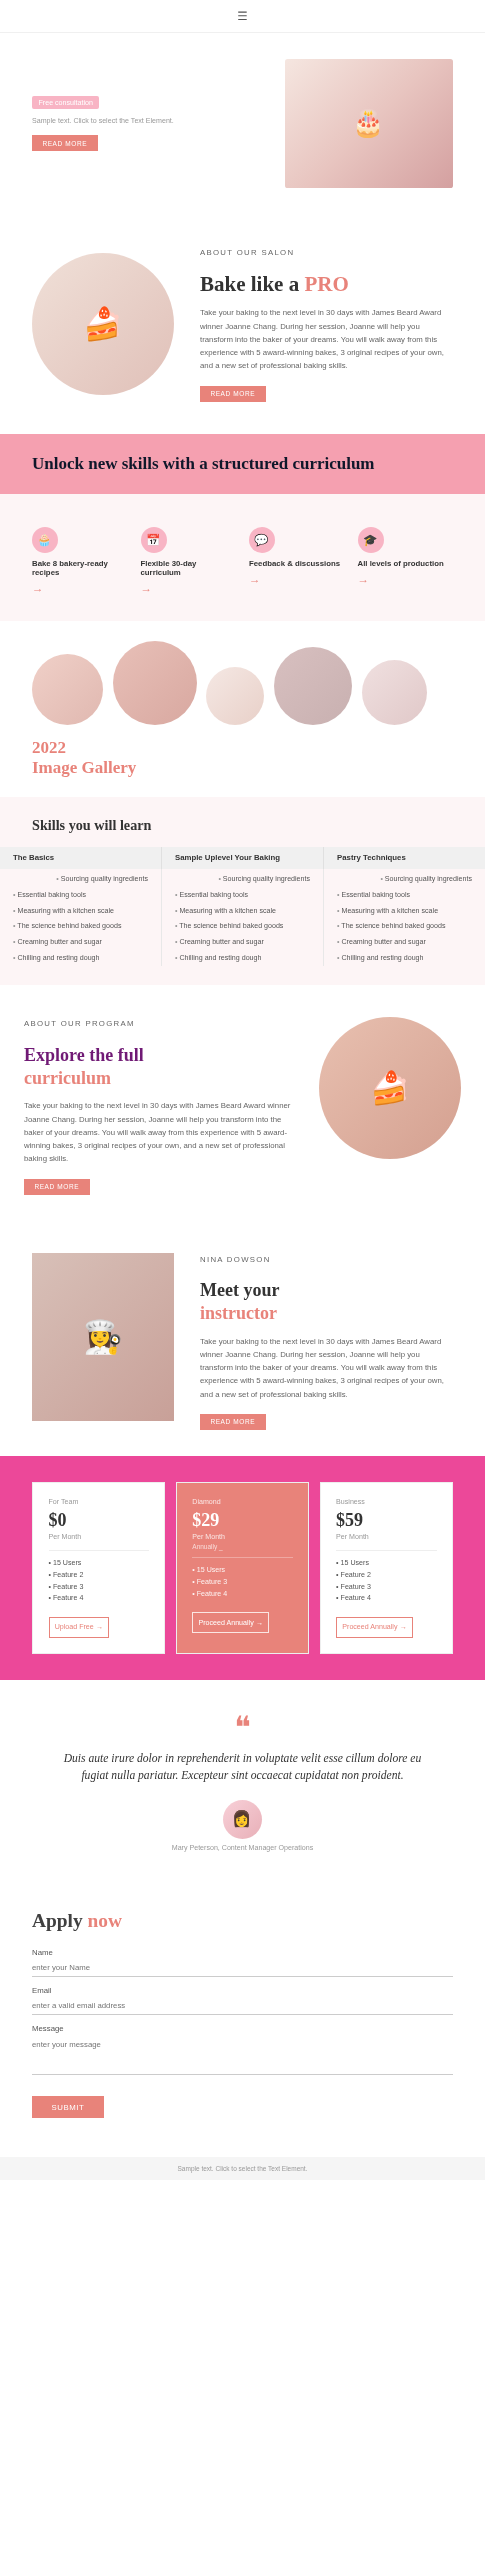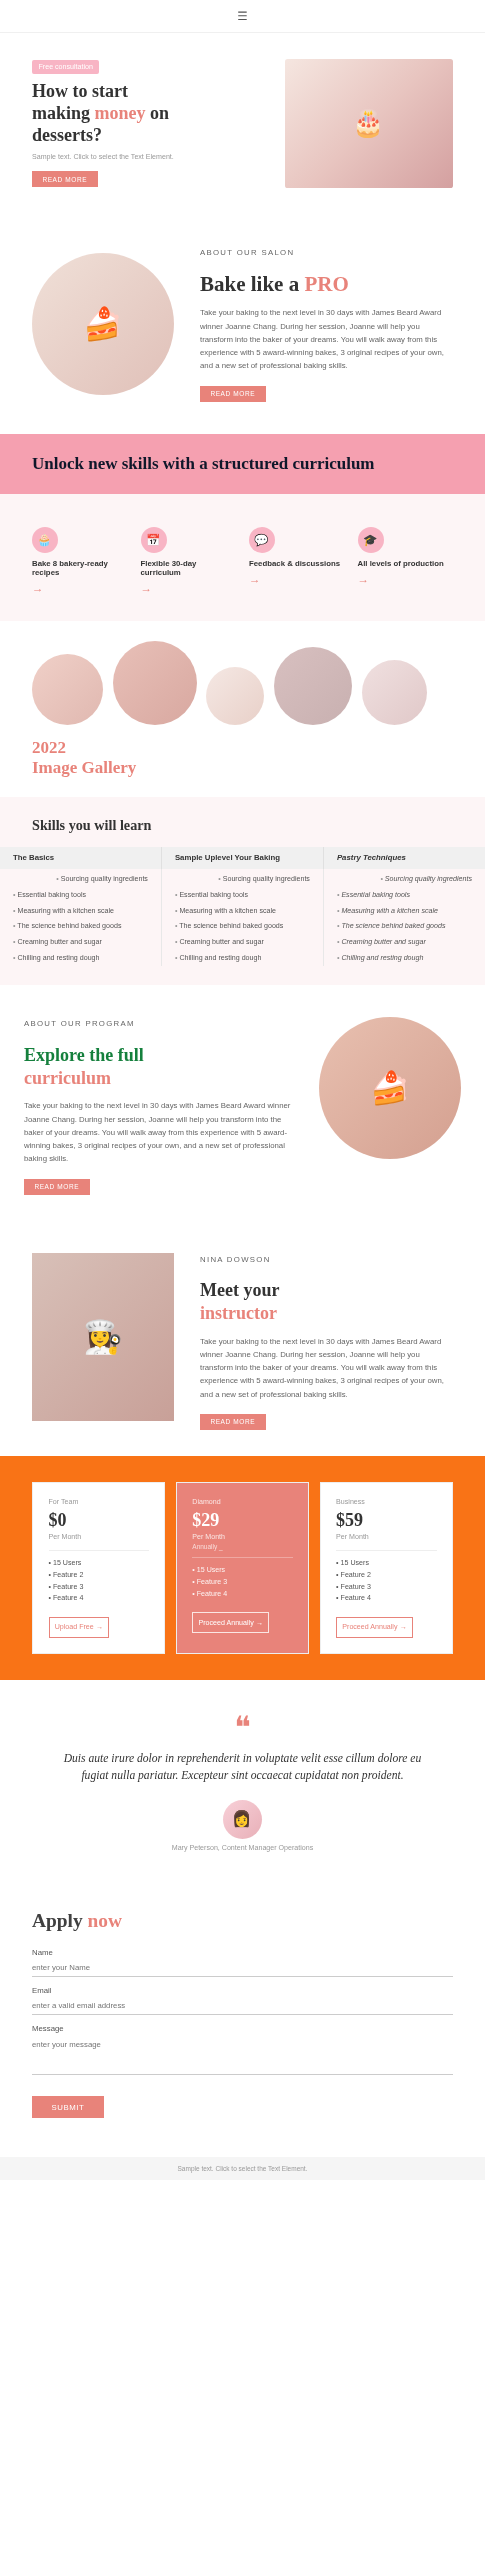--- a/index.html
+++ b/index.html
@@ -208,21 +208,21 @@
     }
     .skills-table td {
       padding: 3.9px 13px;
       font-size: 7.1px;
       font-family: Arial, sans-serif;
       color: #555;
       border-right: 0.6px solid #e8e8e8;
       vertical-align: top;
     }
     .skills-table tr:first-child td { padding-top: 6.5px; text-align: right; }
-    .skills-table td:last-child, .skills-table th:last-child { border-right: none; font-style: italic; }
+    .skills-table td:last-child, .skills-table th:last-child { border-right: none; }
     .bullet::before { content: "• "; color: #999; }
 
     
     .explore-section {
       display: flex;
       padding: 32px 24px;
       background: #fff;
       align-items: flex-start;
     }
     .explore-content { flex: 1; padding-right: 26px; }
@@ -232,21 +232,21 @@
       color: #999;
       letter-spacing: 1.3px;
       text-transform: uppercase;
       margin-bottom: 5.2px;
     }
     .explore-content h2 {
       font-size: 18px;
       line-height: 1.3;
       margin-bottom: 9px;
     }
-    .explore-content h2 span { color: #15803d; }
+    .explore-content h2 span { color: #701a75; }
     .explore-content p {
       font-family: Arial, sans-serif;
       font-size: 7.8px;
       color: #666;
       line-height: 1.7;
       margin-bottom: 13px;
     }
     .explore-image {
       width: 142px;
       height: 142px;
@@ -296,21 +296,21 @@
     .instructor-content p {
       font-family: Arial, sans-serif;
       font-size: 7.8px;
       color: #666;
       line-height: 1.7;
       margin-bottom: 13px;
     }
 
     
     .pricing-section {
-      background: #f97316;
+      background: #ec4899;
       padding: 26px 32px;
     }
     .pricing-grid {
       display: flex;
       gap: 10.4px;
     }
     .pricing-card {
       flex: 1;
       background: #fff;
       padding: 15.5px;
@@ -509,25 +509,20 @@
 </head>
 <body>
 
 <nav class="nav">
   <span class="hamburger">☰</span>
 </nav>
 
 <section class="hero">
   <div class="hero-content">
     <span class="free-consultation">Free consultation</span>
-    <h1>
-      <span>How to start</span><br>
-      <span>making </span><span class="money">money</span><span> on</span><br>
-      <span>desserts?</span>
-    </h1>
     <p class="hero-subtitle">Sample text. Click to select the Text Element.</p>
     <button class="btn-pink">READ MORE</button>
   </div>
   <div class="hero-image">
     <div class="hero-img-placeholder">🎂</div>
   </div>
 </section>
 
 <section class="about-salon">
   <div class="about-image">🍰</div>

